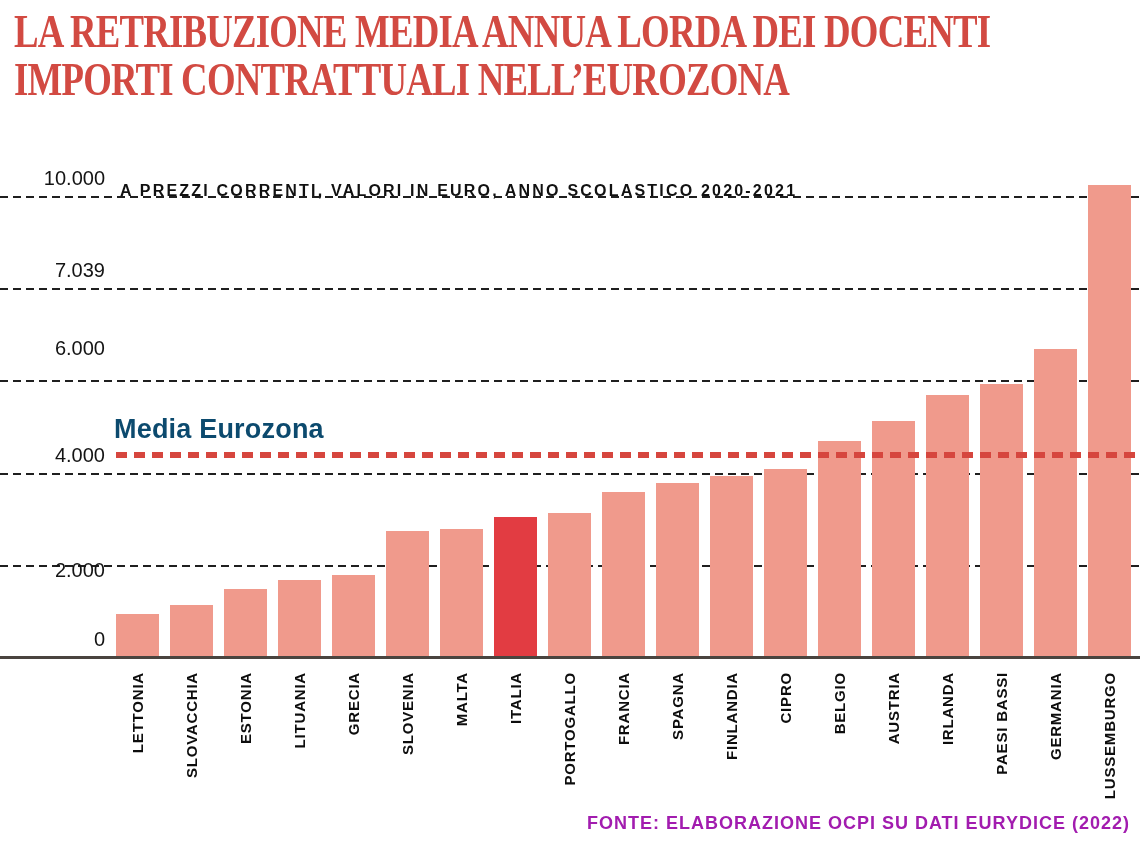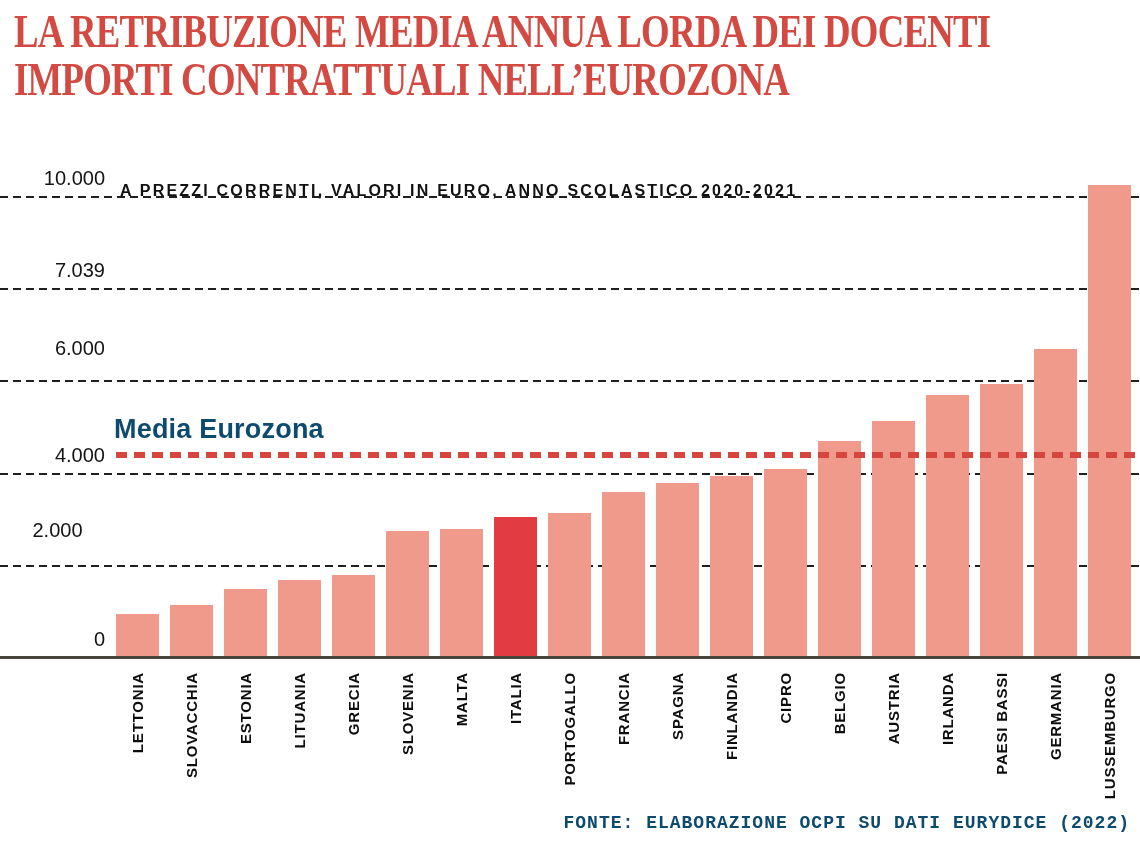--- a/index.html
+++ b/index.html
@@ -64,21 +64,21 @@
       <div class="gridline" style="top: 288.2px;"></div>
       <div class="gridline" style="top: 380.4px;"></div>
       <div class="gridline" style="top: 472.6px;"></div>
       <div class="gridline" style="top: 564.8px;"></div>
     </div>
   <div id="ytick-layer">
       <div class="ytick" style="top: 165px;">10.000</div>
       <div class="ytick" style="top: 257.2px;">7.039</div>
       <div class="ytick" style="top: 335px;">6.000</div>
       <div class="ytick" style="top: 441.6px;">4.000</div>
-      <div class="ytick" style="top: 517px; text-align: center;">2.000</div>
+      <div class="ytick" style="top: 557px;">2.000</div>
       <div class="ytick" style="top: 626px;">0</div>
     </div>
   <div id="bars-layer">
       <div class="bar" title="LETTONIA: 950" style="left: 116px; top: 614.205px; height: 43.795px; background: rgb(240, 154, 140);"></div>
       <div class="bar" title="SLOVACCHIA: 1150" style="left: 170px; top: 604.985px; height: 53.015px; background: rgb(240, 154, 140);"></div>
       <div class="bar" title="ESTONIA: 1500" style="left: 224px; top: 588.85px; height: 69.15px; background: rgb(240, 154, 140);"></div>
       <div class="bar" title="LITUANIA: 1700" style="left: 278px; top: 579.63px; height: 78.37px; background: rgb(240, 154, 140);"></div>
       <div class="bar" title="GRECIA: 1800" style="left: 332px; top: 575.02px; height: 82.98px; background: rgb(240, 154, 140);"></div>
       <div class="bar" title="SLOVENIA: 2750" style="left: 386px; top: 531.225px; height: 126.775px; background: rgb(240, 154, 140);"></div>
       <div class="bar" title="MALTA: 2800" style="left: 440px; top: 528.92px; height: 129.08px; background: rgb(240, 154, 140);"></div>
@@ -116,14 +116,14 @@
       <div class="xlabel" style="left: 722.5px;">FINLANDIA</div>
       <div class="xlabel" style="left: 776.5px;">CIPRO</div>
       <div class="xlabel" style="left: 830.5px;">BELGIO</div>
       <div class="xlabel" style="left: 884.5px;">AUSTRIA</div>
       <div class="xlabel" style="left: 938.5px;">IRLANDA</div>
       <div class="xlabel" style="left: 992.5px;">PAESI BASSI</div>
       <div class="xlabel" style="left: 1046.5px;">GERMANIA</div>
       <div class="xlabel" style="left: 1100.5px;">LUSSEMBURGO</div>
     </div>
 
-  <div class="source" style="color: #0c4a6e; font-family: Liberation Mono, monospace;">FONTE: ELABORAZIONE OCPI SU DATI EURYDICE (2022)</div>
+  <div class="source" style="color: #a21caf;">FONTE: ELABORAZIONE OCPI SU DATI EURYDICE (2022)</div>
 </div>
 
 </body></html>

